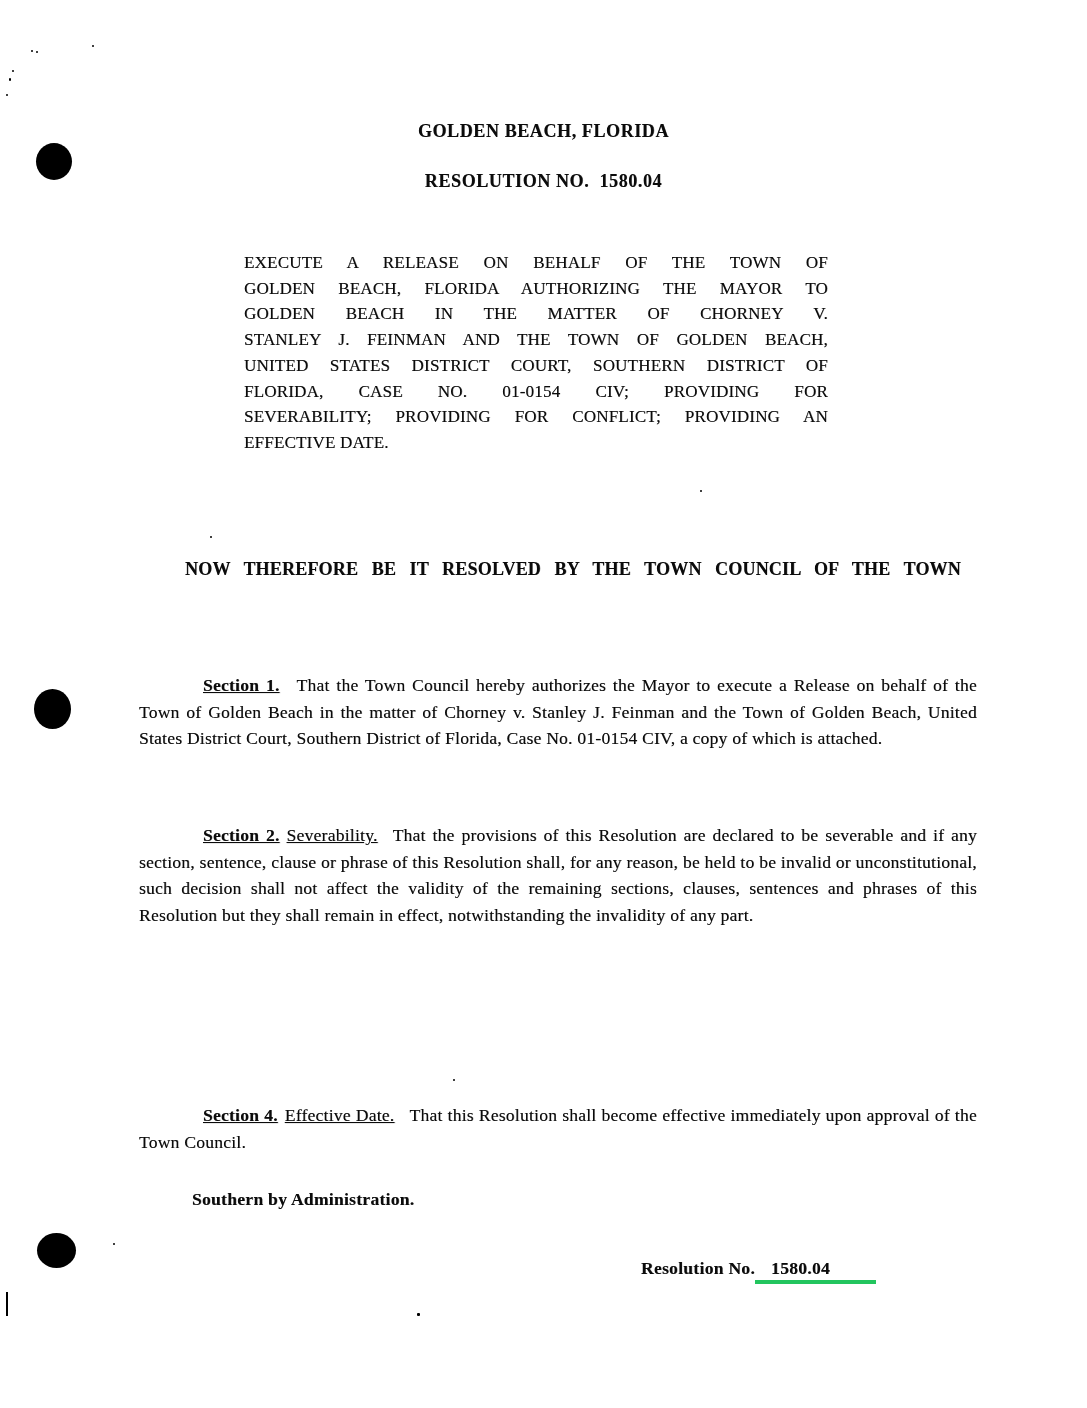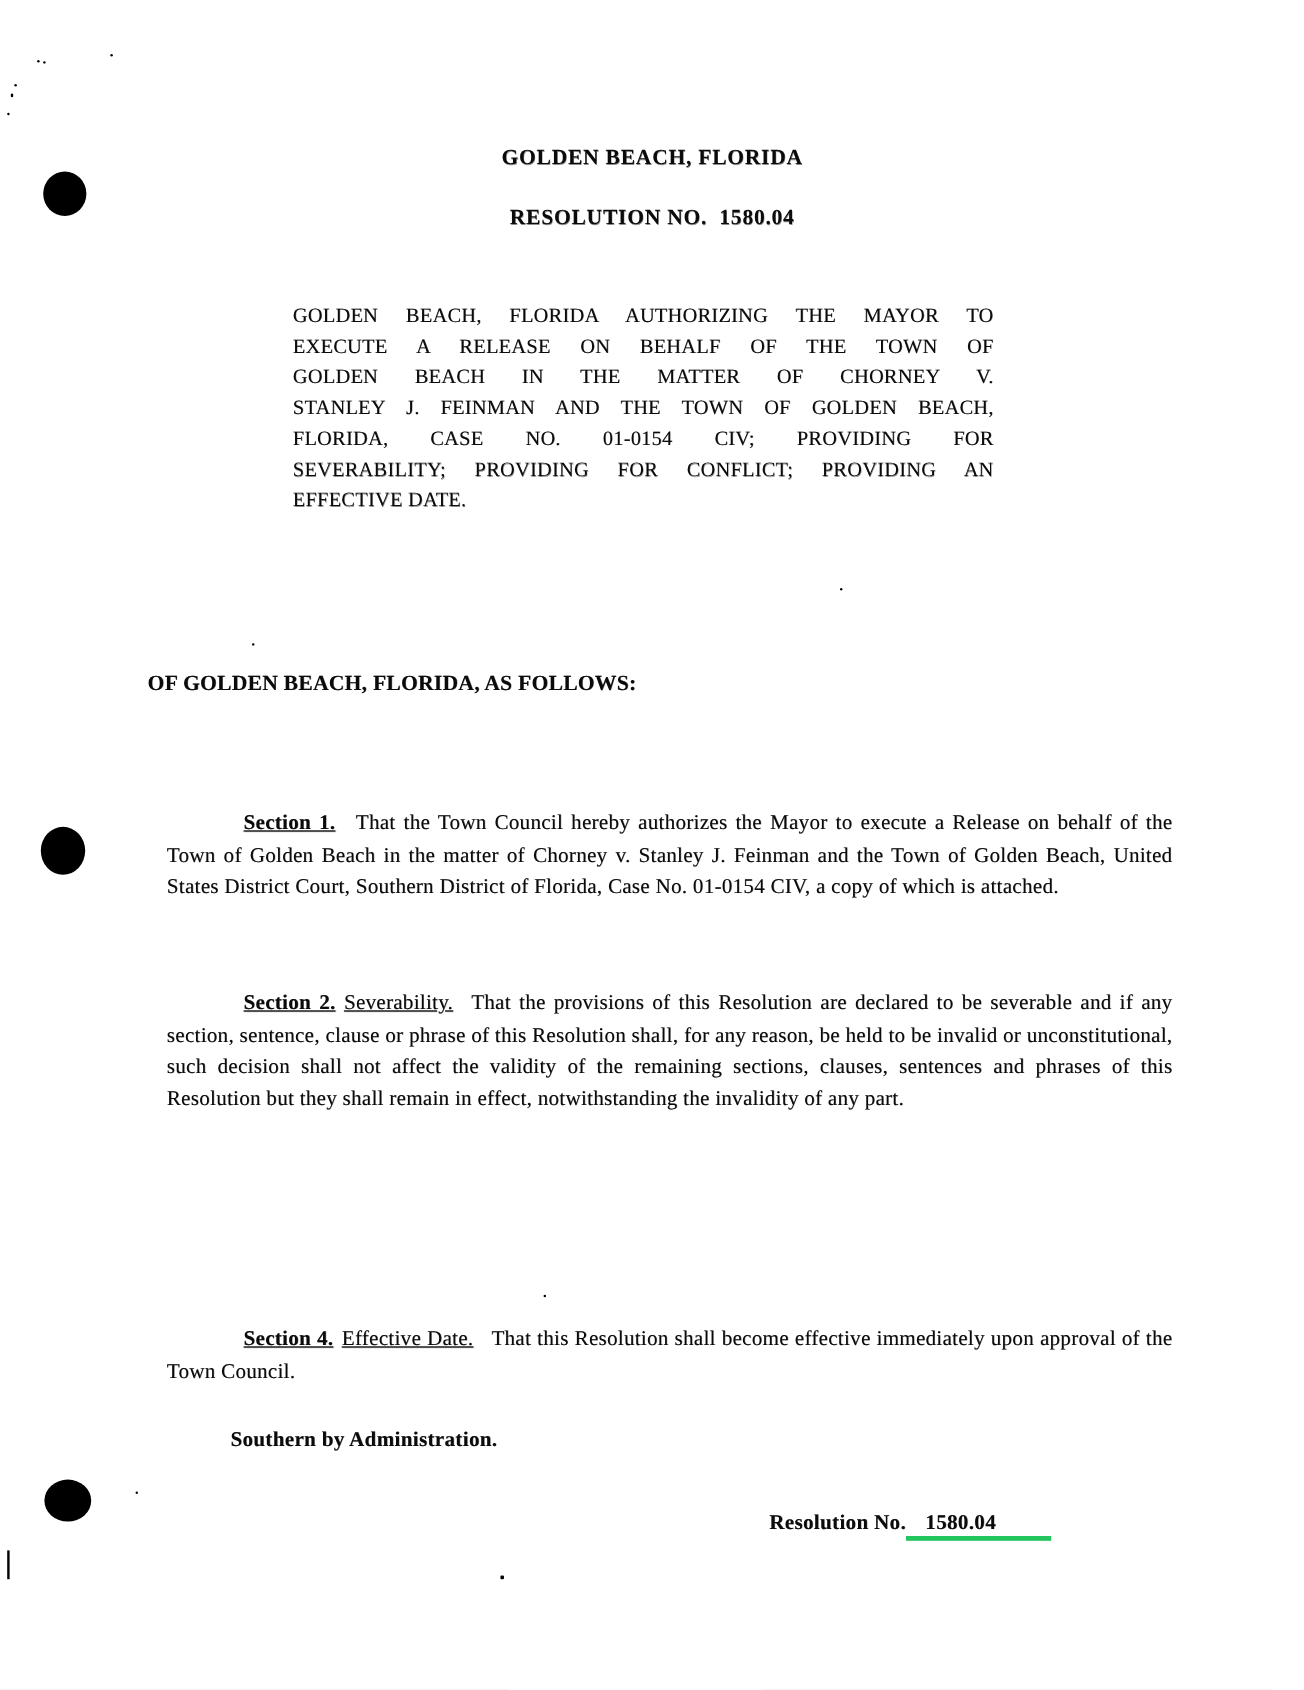--- a/index.html
+++ b/index.html
@@ -86,31 +86,32 @@
   <div class="speck" style="left:210px;top:536px;width:2px;height:2px;"></div>
   <div class="speck" style="left:700px;top:490px;width:2px;height:2px;"></div>
   <div class="speck" style="left:453px;top:1079px;width:2px;height:2px;"></div>
   <div class="speck" style="left:113px;top:1243px;width:2px;height:2px;"></div>
   <div class="speck" style="left:417px;top:1313px;width:3px;height:3px;"></div>
 
   <div class="title title-1 scan-ink">GOLDEN BEACH, FLORIDA</div>
   <div class="title title-2 scan-ink">RESOLUTION NO.&nbsp; 1580.04</div>
 
   <div class="preamble scan-ink">
+    <div class="jline">EXECUTE A RELEASE ON BEHALF OF THE TOWN OF</div>
     <div class="jline">GOLDEN BEACH, FLORIDA AUTHORIZING THE MAYOR TO</div>
-    <div class="jline">EXECUTE A RELEASE ON BEHALF OF THE TOWN OF</div>
     <div class="jline">GOLDEN BEACH IN THE MATTER OF CHORNEY V.</div>
     <div class="jline">STANLEY J. FEINMAN AND THE TOWN OF GOLDEN BEACH,</div>
+    <div class="jline">UNITED STATES DISTRICT COURT, SOUTHERN DISTRICT OF</div>
     <div class="jline">FLORIDA, CASE NO. 01-0154 CIV; PROVIDING FOR</div>
     <div class="jline">SEVERABILITY; PROVIDING FOR CONFLICT; PROVIDING AN</div>
     <div>EFFECTIVE DATE.</div>
   </div>
 
   <div class="resolved scan-ink">
-    <div>OF GOLDEN BEACH, FLORIDA, AS FOLLOWS:</div>
+    <div class="l1 jline">NOW THEREFORE BE IT RESOLVED BY THE TOWN COUNCIL OF THE TOWN</div>
   </div>
 
   <p class="section sec-1 scan-ink">
     <span class="lead solo">Section 1.</span><span>That the Town Council hereby authorizes the Mayor to execute a Release on behalf of the Town of Golden Beach in the matter of Chorney v. Stanley J. Feinman and the Town of Golden Beach, United States District Court, Southern District of Florida, Case No. 01-0154 CIV, a copy of which is attached.</span>
   </p>
 
   <p class="section sec-2 scan-ink">
     <span class="lead">Section 2.</span><span class="sub">Severability.</span><span>That the provisions of this Resolution are declared to be severable and if any section, sentence, clause or phrase of this Resolution shall, for any reason, be held to be invalid or unconstitutional, such decision shall not affect the validity of the remaining sections, clauses, sentences and phrases of this Resolution but they shall remain in effect, notwithstanding the invalidity of any part.</span>
   </p>
 

